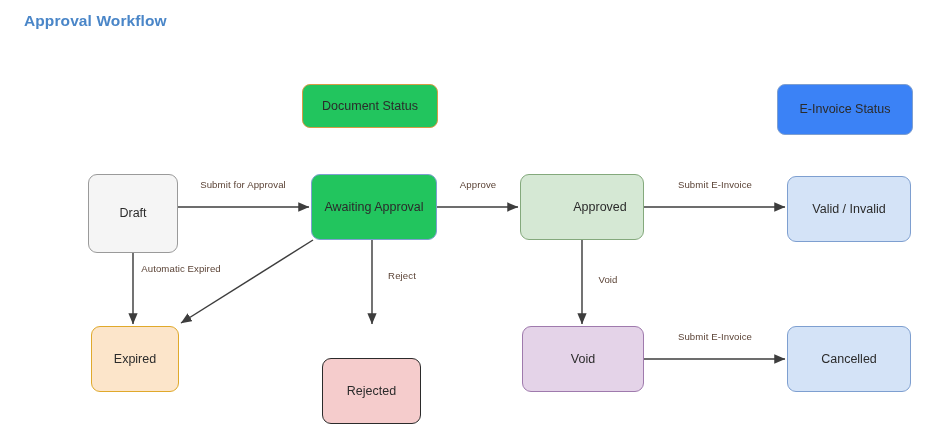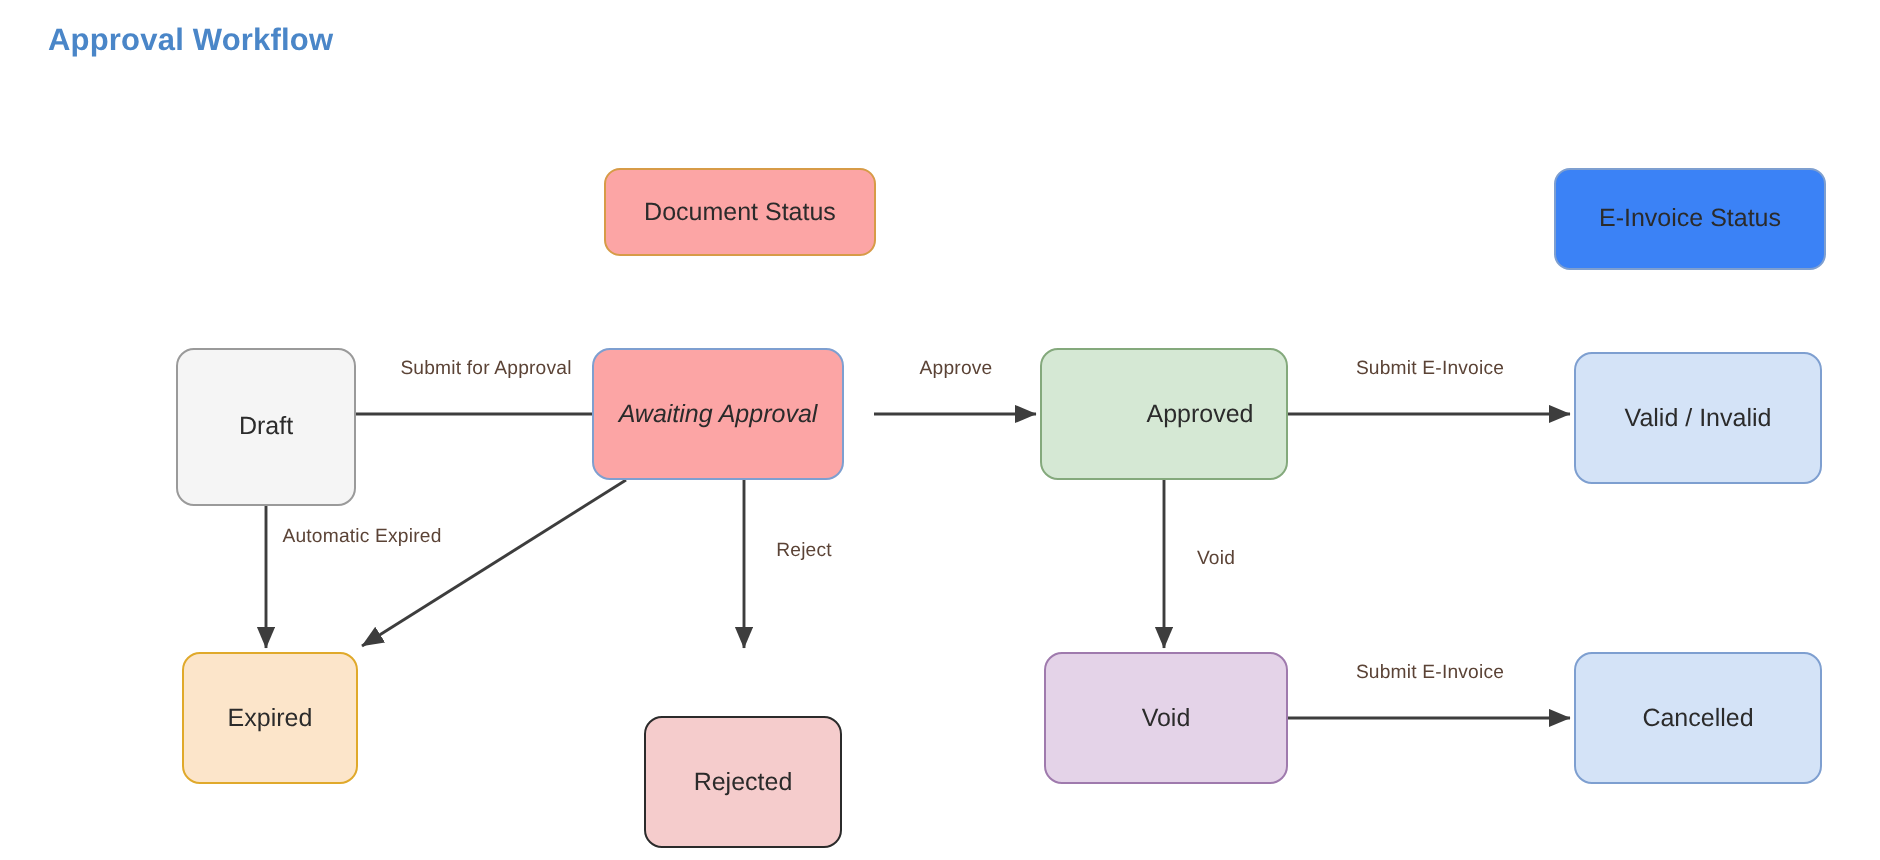--- a/index.html
+++ b/index.html
@@ -84,31 +84,31 @@
       <line x1="437" y1="207" x2="518" y2="207"></line>
       <line x1="644" y1="207" x2="785" y2="207"></line>
       <line x1="133" y1="240" x2="133" y2="324"></line>
       <line x1="313" y1="240" x2="181" y2="323"></line>
       <line x1="372" y1="240" x2="372" y2="324"></line>
       <line x1="582" y1="240" x2="582" y2="324"></line>
       <line x1="644" y1="359" x2="785" y2="359"></line>
     </g>
   </svg>
 
-  <div class="node legend-node" style="left: 302px; top: 84px; width: 136px; height: 44px; background: #fca5a5; border-color: rgb(215, 155, 71);">
+  <div class="node legend-node" style="left: 302px; top: 84px; width: 136px; height: 44px; background: #22c55e; border-color: rgb(215, 155, 71);">
     <span>Document Status</span>
   </div>
   <div class="node legend-node" style="left: 777px; top: 84px; width: 136px; height: 51px; background: #3b82f6; border-color: rgb(126, 159, 208);">
     <span>E-Invoice Status</span>
   </div>
 
   <div class="node" style="left: 88px; top: 174px; width: 90px; height: 79px; background: rgb(245, 245, 245); border-color: rgb(154, 154, 154);">
     <span>Draft</span>
   </div>
-  <div class="node" style="left: 296px; top: 174px; width: 126px; height: 66px; background: #fca5a5; border-color: rgb(126, 159, 208); font-style: italic;">
+  <div class="node" style="left: 311px; top: 174px; width: 126px; height: 66px; background: #22c55e; border-color: rgb(126, 159, 208);">
     <span>Awaiting Approval</span>
   </div>
   <div class="node" style="left: 520px; top: 174px; width: 124px; height: 66px; background: rgb(213, 232, 212); border-color: rgb(132, 169, 124); padding-left: 42px;">
     <span>Approved</span>
   </div>
   <div class="node" style="left: 787px; top: 176px; width: 124px; height: 66px; background: rgb(212, 227, 247); border-color: rgb(126, 159, 208);">
     <span>Valid / Invalid</span>
   </div>
   <div class="node" style="left: 91px; top: 326px; width: 88px; height: 66px; background: rgb(252, 229, 202); border-color: rgb(224, 169, 43);">
     <span>Expired</span>

